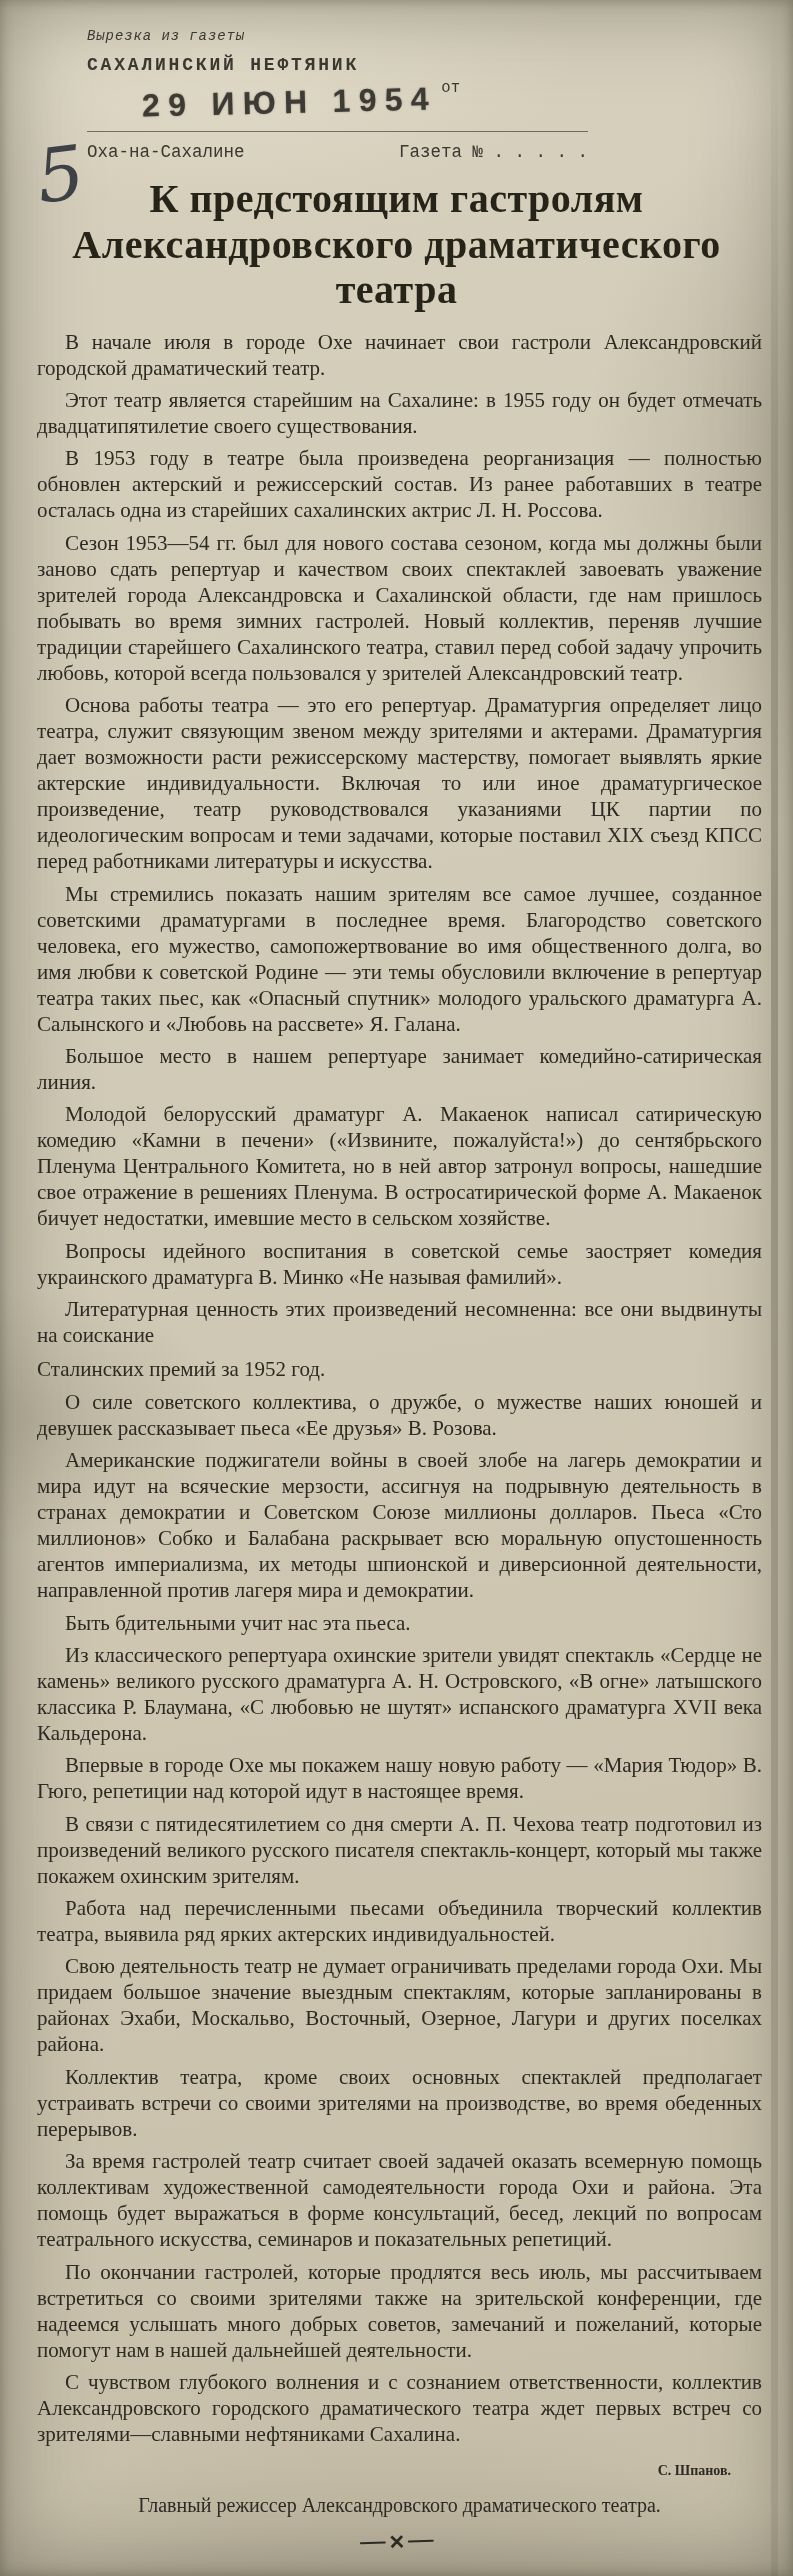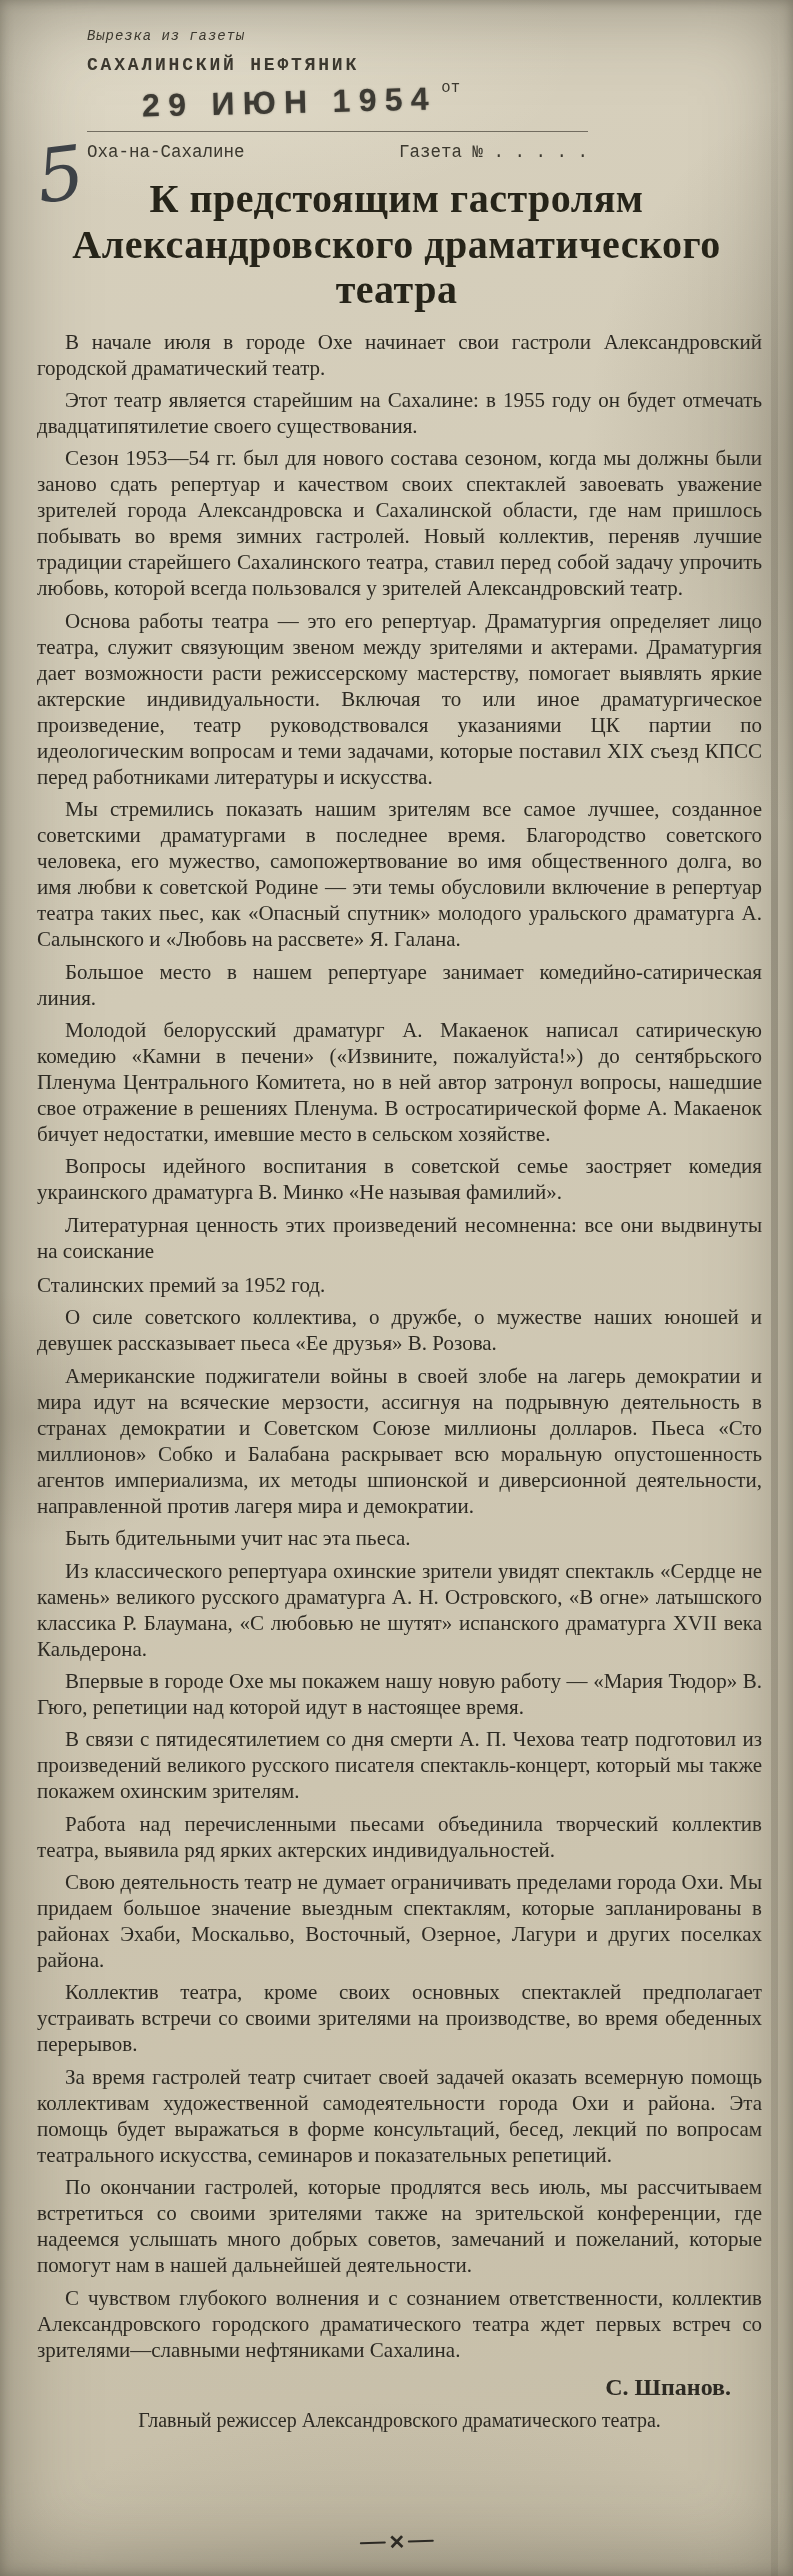--- a/index.html
+++ b/index.html
@@ -97,21 +97,21 @@
     width:2.8px;
     margin:1.8px 14px 0 14px;
     background:linear-gradient(#4a463c, #363329 55%, #45423a);
     box-shadow:0 0 2.8px rgba(50,47,38,0.5);
   }
 
   .signature {
     text-align:right;
     padding-right:31px;
     font-weight:bold;
-    font-size:24px;
+    font-size:14px;
     margin-top:11px;
   }
   .byline {
     text-align:center;
     font-size:20px;
     line-height:30px;
     margin-top:5.5px;
     padding:0 5.5px;
   }
 
@@ -151,20 +151,21 @@
     <span class="title-line">К предстоящим гастролям</span>
     <span class="title-line">Александровского драматического</span>
     <span class="title-line">театра</span>
   </h1>
 
   <div class="columns">
     <div class="col left">
       <div class="col-inner">
           <p>В начале июля в городе Охе начинает свои гастроли Александровский городской драматический театр.</p>
           <p>Этот театр является старейшим на Сахалине: в 1955 году он будет отмечать двадцатипятилетие своего существования.</p>
+          <p>В 1953 году в театре была произведена реорганизация — полностью обновлен актерский и режиссерский состав. Из ранее работавших в театре осталась одна из старейших сахалинских актрис Л. Н. Россова.</p>
           <p>Сезон 1953—54 гг. был для нового состава сезоном, когда мы должны были заново сдать репертуар и качеством своих спектаклей завоевать уважение зрителей города Александровска и Сахалинской области, где нам пришлось побывать во время зимних гастролей. Новый коллектив, переняв лучшие традиции старейшего Сахалинского театра, ставил перед собой задачу упрочить любовь, которой всегда пользовался у зрителей Александровский театр.</p>
           <p>Основа работы театра — это его репертуар. Драматургия определяет лицо театра, служит связующим звеном между зрителями и актерами. Драматургия дает возможности расти режиссерскому мастерству, помогает выявлять яркие актерские индивидуальности. Включая то или иное драматургическое произведение, театр руководствовался указаниями ЦК партии по идеологическим вопросам и теми задачами, которые поставил XIX съезд КПСС перед работниками литературы и искусства.</p>
           <p>Мы стремились показать нашим зрителям все самое лучшее, созданное советскими драматургами в последнее время. Благородство советского человека, его мужество, самопожертвование во имя общественного долга, во имя любви к советской Родине — эти темы обусловили включение в репертуар театра таких пьес, как «Опасный спутник» молодого уральского драматурга А. Салынского и «Любовь на рассвете» Я. Галана.</p>
           <p>Большое место в нашем репертуаре занимает комедийно-сатирическая линия.</p>
           <p>Молодой белорусский драматург А. Макаенок написал сатирическую комедию «Камни в печени» («Извините, пожалуйста!») до сентябрьского Пленума Центрального Комитета, но в ней автор затронул вопросы, нашедшие свое отражение в решениях Пленума. В остросатирической форме А. Макаенок бичует недостатки, имевшие место в сельском хозяйстве.</p>
           <p>Вопросы идейного воспитания в советской семье заостряет комедия украинского драматурга В. Минко «Не называя фамилий».</p>
           <p>Литературная ценность этих произведений несомненна: все они выдвинуты на соискание</p>
         </div>
     </div>
 

